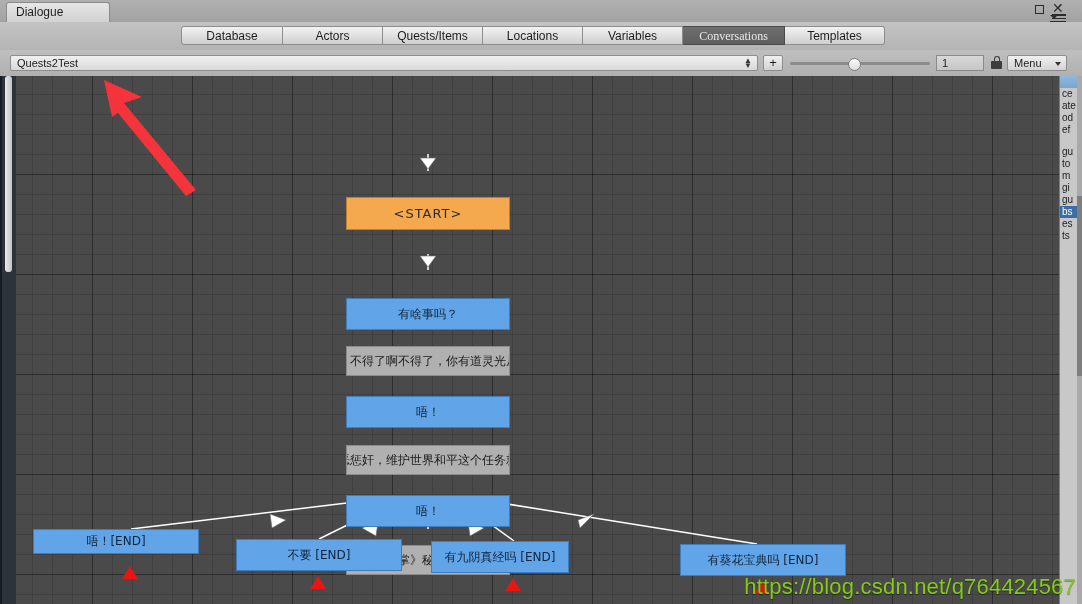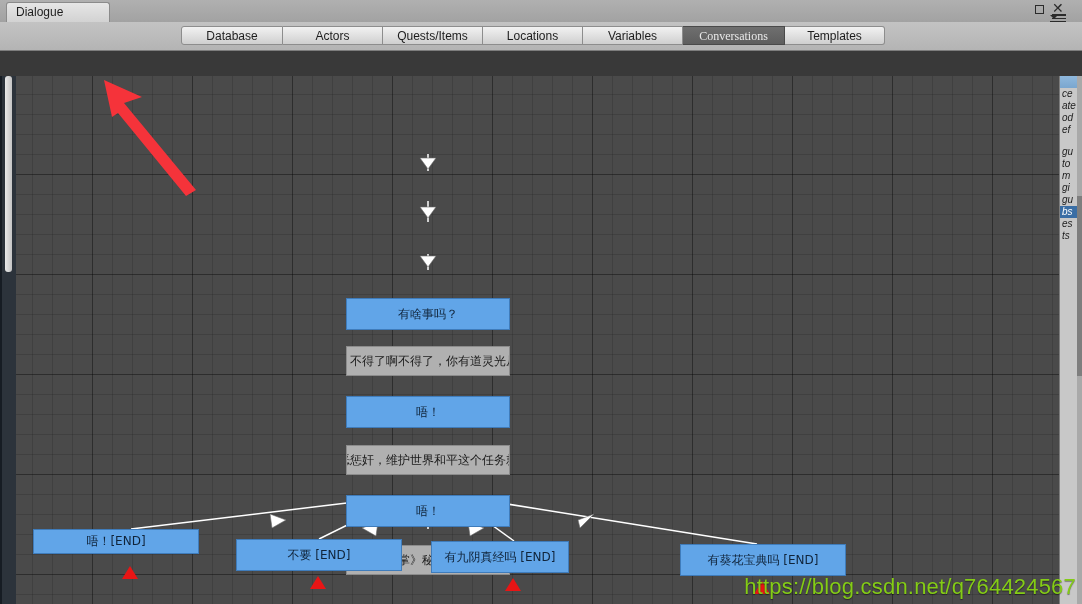--- a/index.html
+++ b/index.html
@@ -110,21 +110,21 @@
   }
   
   .gutter{position:absolute;left:0;top:0;width:16px;height:528px;background:#2c333b;}
   .gutter-scroll{position:absolute;left:5px;top:0px;width:7px;height:196px;
     background:linear-gradient(to right,#e9e9e9,#c4c4c4);border-radius:3px;}
   .gutter-line{position:absolute;left:0;top:0;width:2px;height:528px;background:#161c23;}
 
   
   .inspector{
     position:absolute;right:0;top:76px;width:22px;height:528px;
-    background:#c8c8c8;border-left:1px solid #7c7c7c;overflow:hidden;font-style:italic;
+    background:#c8c8c8;border-left:1px solid #7c7c7c;overflow:hidden;
   }
   .insp-head{height:12px;background:linear-gradient(#8fb8dd,#7aa6cf);}
   .insp-line{font-size:10px;color:#1d1d1d;line-height:12px;padding-left:2px;white-space:nowrap;}
   .insp-line.hl{background:#3a6ea5;color:#fff;}
   .insp-gap{height:10px;}
   .insp-scroll{position:absolute;right:0px;top:0;width:5px;height:528px;background:#a9a9a9;}
   .insp-scroll i{display:block;width:5px;height:180px;background:#7e7e7e;margin-top:120px;}
 
   
   .node{
@@ -178,20 +178,41 @@
       <div class="btab" style="width:102px">Database</div>
       <div class="btab" style="width:100px">Actors</div>
       <div class="btab" style="width:100px">Quests/Items</div>
       <div class="btab" style="width:100px">Locations</div>
       <div class="btab" style="width:100px">Variables</div>
       <div class="btab sel" style="width:102px">Conversations</div>
       <div class="btab" style="width:100px">Templates</div>
     </div>
   </div>
 
+  <div class="toolbar2">
+    <div class="convselect">
+      <span>Quests2Test</span>
+      <span class="selarrow">
+          <i>▲</i>
+          <i>▼</i>
+        </span>
+    </div>
+    <div class="plusbtn">+</div>
+    <div class="slider"></div>
+    <div class="sliderknob"></div>
+    <div class="numfield">1</div>
+    <div class="lockicon">
+      <div class="shackle"></div>
+        <div class="body"></div>
+    </div>
+    <div class="menubtn">
+      <span>Menu</span>
+      <span class="caret"></span>
+    </div>
+  </div>
 
   <div class="canvaswrap">
     <div class="gridbg"></div>
 
     <svg class="conn" viewBox="0 0 1082 528">
       <g stroke="#ffffff" stroke-width="1.5" fill="none">
         <line x1="428" y1="78" x2="428" y2="95"></line>
         <line x1="428" y1="125" x2="428" y2="146"></line>
         <line x1="428" y1="178" x2="428" y2="194"></line>
         <line x1="428" y1="224" x2="428" y2="244"></line>
@@ -212,20 +233,21 @@
         <polygon points="420,278 436,278 428,289"></polygon>
         <polygon points="420,329 436,329 428,340"></polygon>
         <polygon points="420,377 436,377 428,388"></polygon>
         <polygon points="270,438 286,444 272,452"></polygon>
         <polygon points="362,452 378,446 376,460"></polygon>
         <polygon points="468,446 484,452 470,460"></polygon>
         <polygon points="578,444 594,438 580,452"></polygon>
       </g>
     </svg>
 
+    <div class="node start" style="left:346px;top:121px;width:164px;height:33px">&lt;START&gt;</div>
     <div class="node pc" style="left:346px;top:222px;width:164px;height:32px">有啥事吗？</div>
     <div class="node npc" style="left:346px;top:270px;width:164px;height:30px">，不得了啊不得了，你有道灵光从</div>
     <div class="node pc" style="left:346px;top:320px;width:164px;height:32px">唔！</div>
     <div class="node npc" style="left:346px;top:369px;width:164px;height:30px">恶惩奸，维护世界和平这个任务就</div>
     <div class="node pc" style="left:346px;top:419px;width:164px;height:32px">唔！</div>
     <div class="node npc" style="left:346px;top:469px;width:164px;height:30px">本《如来神掌》秘笈是无价之宝，</div>
 
     <div class="node pc" style="left:33px;top:453px;width:166px;height:25px">唔！[END]</div>
     <div class="node pc" style="left:236px;top:463px;width:166px;height:32px">不要 [END]</div>
     <div class="node pc" style="left:431px;top:465px;width:138px;height:32px">有九阴真经吗 [END]</div>

